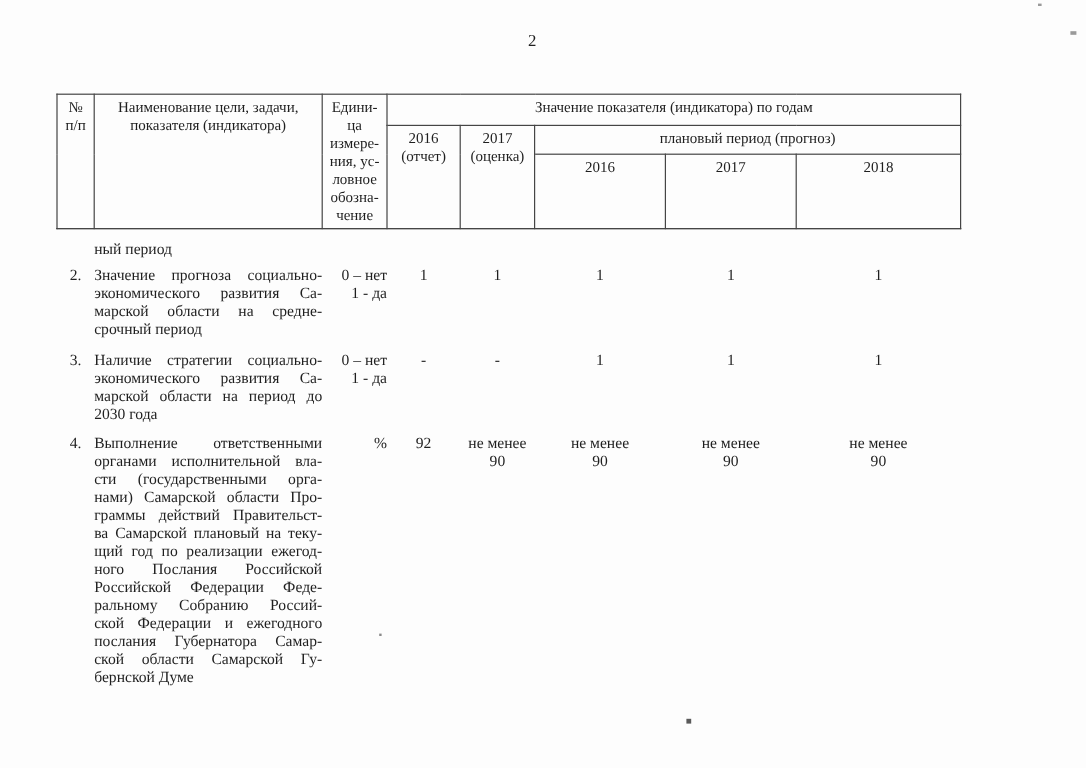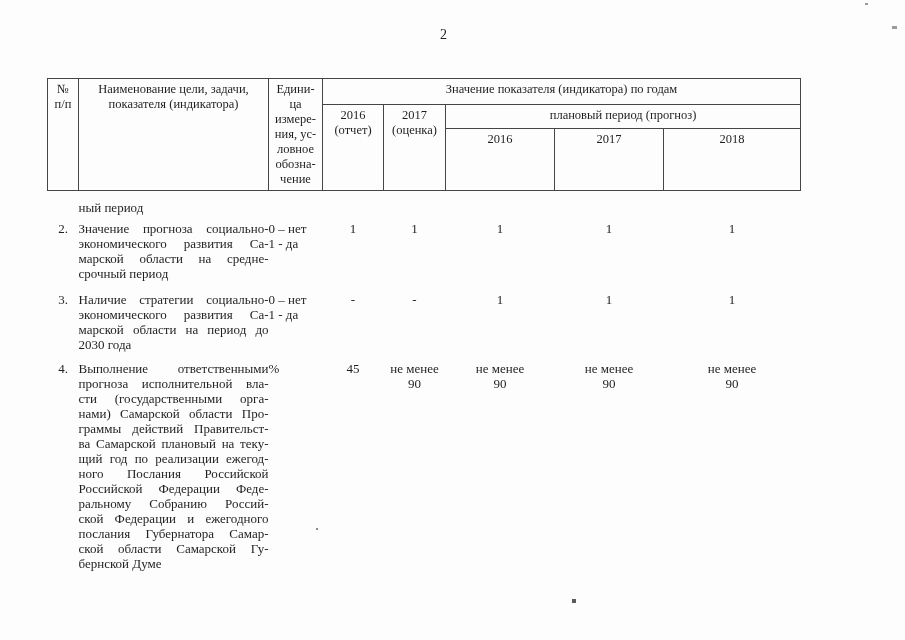--- a/index.html
+++ b/index.html
@@ -44,21 +44,21 @@
   tr.hrC { height: 62px; }
   table.doc-table td {
     border: none;
     vertical-align: top;
     font-size: 13px;
     line-height: 15px;
     padding: 0;
   }
   td.num  { text-align: center; }
   td.name { padding-left: 6px; padding-right: 1px; }
-  td.unit { text-align: left; white-space: pre-line; }
+  td.unit { text-align: right; white-space: pre-line; }
   td.val  { text-align: center; white-space: pre-line; }
   .jl { text-align: justify; text-align-last: justify; text-justify: inter-word; }
   .ll { text-align: left; }
   .speck { position: absolute; }
   .speck-1 { left: 865px; top: 3px;   width: 3px; height: 2px; background: #9a9a9a; }
   .speck-2 { left: 892px; top: 26px;  width: 5px; height: 3px; background: #9a9a9a; }
   .speck-3 { left: 572px; top: 599px; width: 4px; height: 4px; background: #5a5a5a; }
   .speck-4 { left: 316px; top: 528px; width: 2px; height: 2px; background: #8a8a8a; }
 </style>
 </head>
@@ -147,36 +147,36 @@
         <td class="val" style="padding-top: 11px;">-</td>
         <td class="val" style="padding-top: 11px;">-</td>
         <td class="val" style="padding-top: 11px;">1</td>
         <td class="val" style="padding-top: 11px;">1</td>
         <td class="val" style="padding-top: 11px;">1</td>
       </tr>
       <tr>
         <td class="num" style="padding-top: 9px;">4.</td>
         <td class="name" style="padding-top: 9px;">
           <div class="jl">Выполнение ответственными</div>
-          <div class="jl">прогноза исполнительной вла-</div>
+          <div class="jl">органами исполнительной вла-</div>
           <div class="jl">сти (государственными орга-</div>
           <div class="jl">нами) Самарской области Про-</div>
           <div class="jl">граммы действий Правительст-</div>
           <div class="jl">ва Самарской плановый на теку-</div>
           <div class="jl">щий год по реализации ежегод-</div>
           <div class="jl">ного Послания Российской</div>
           <div class="jl">Российской Федерации Феде-</div>
           <div class="jl">ральному Собранию Россий-</div>
           <div class="jl">ской Федерации и ежегодного</div>
           <div class="jl">послания Губернатора Самар-</div>
           <div class="jl">ской области Самарской Гу-</div>
           <div class="ll">бернской Думе</div>
         </td>
         <td class="unit" style="padding-top: 9px;">%</td>
-        <td class="val" style="padding-top: 9px;">45</td>
+        <td class="val" style="padding-top: 9px;">92</td>
         <td class="val" style="padding-top: 9px;">не менее
 90</td>
         <td class="val" style="padding-top: 9px;">не менее
 90</td>
         <td class="val" style="padding-top: 9px;">не менее
 90</td>
         <td class="val" style="padding-top: 9px;">не менее
 90</td>
       </tr>
     </tbody>

